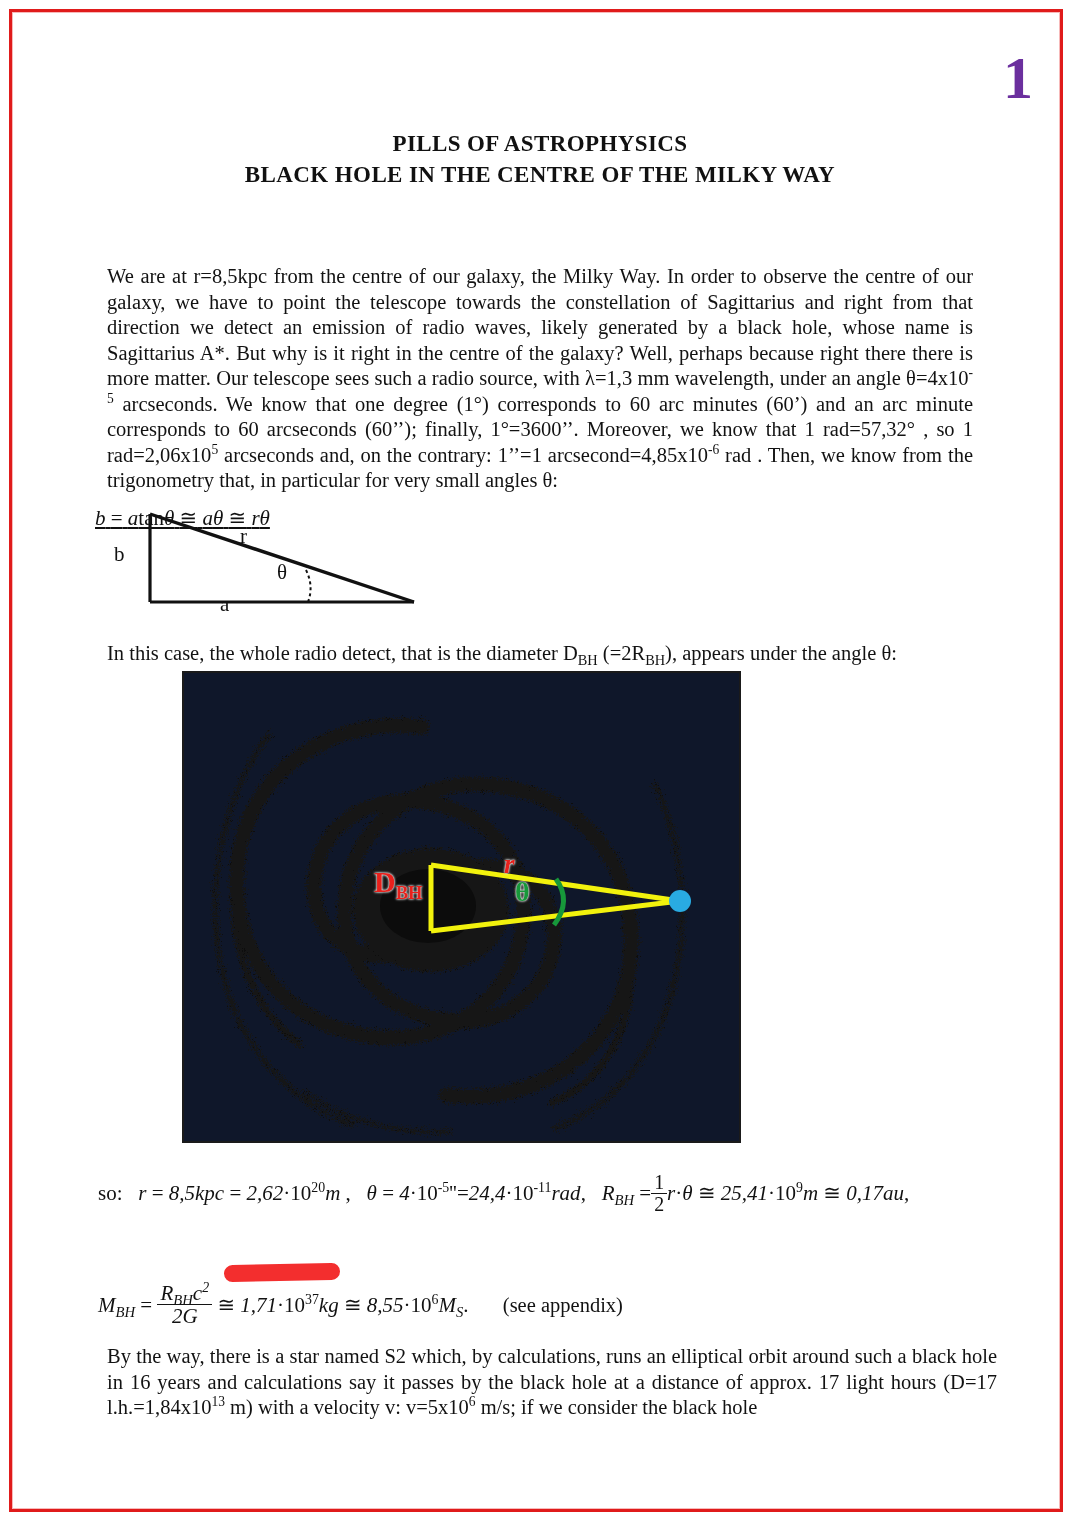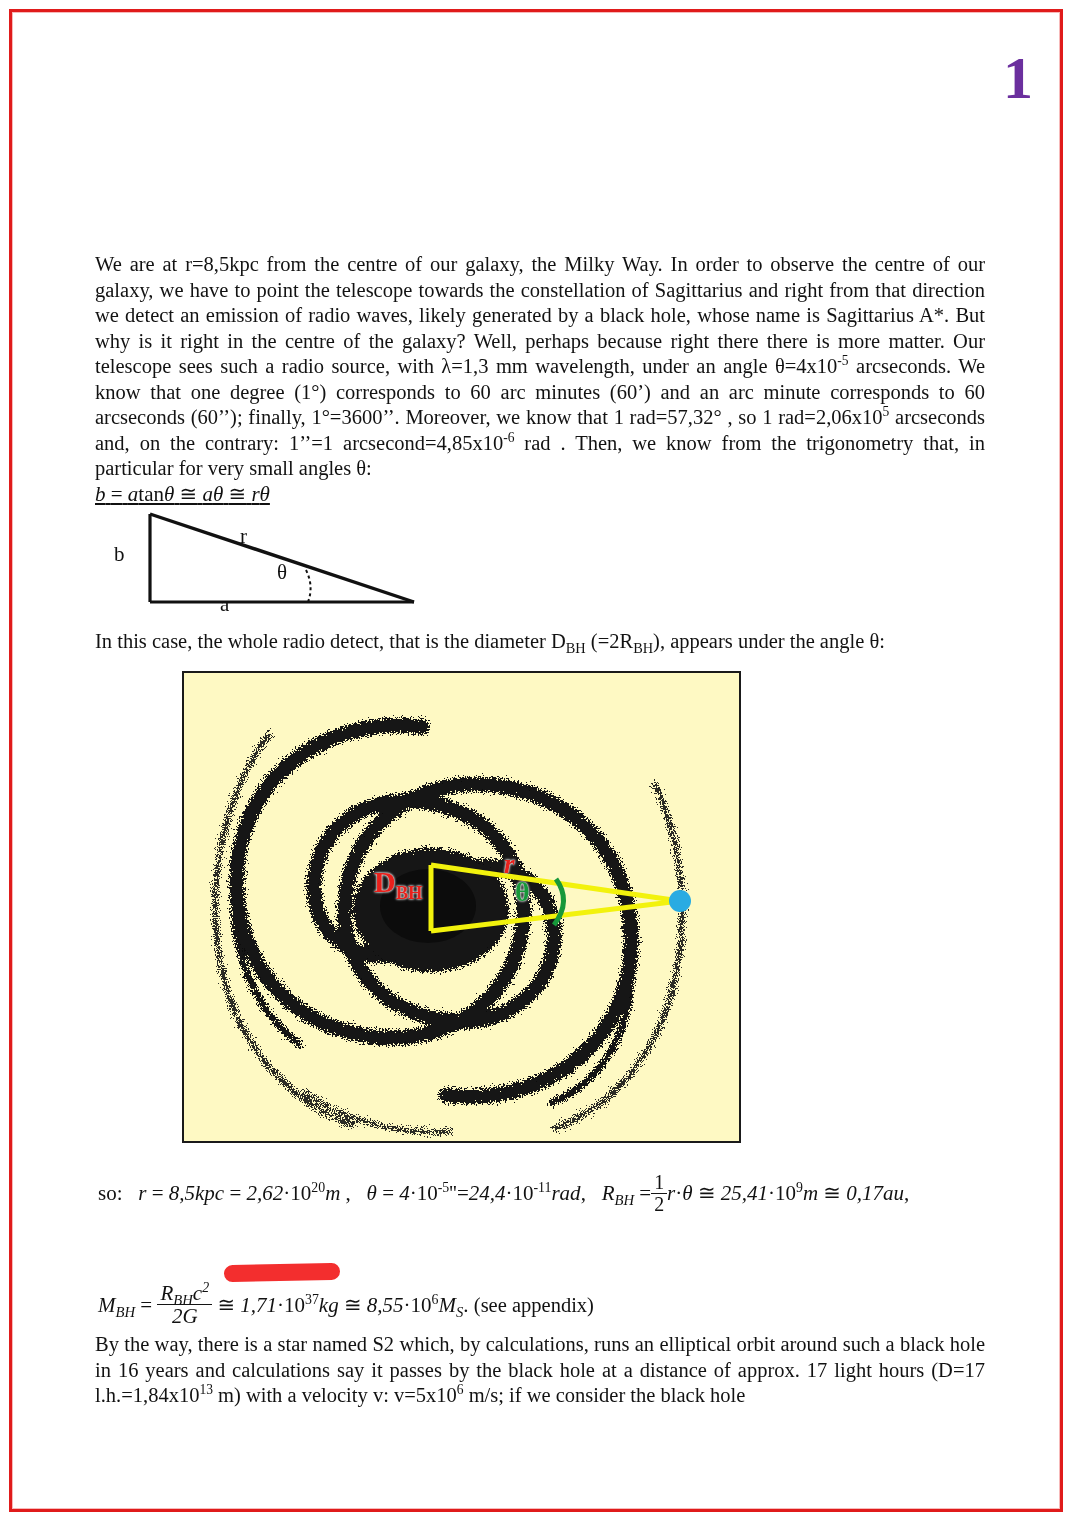--- a/index.html
+++ b/index.html
@@ -69,21 +69,21 @@
   }
 
   
   #body-col {
     position: absolute;
     left: 95px;
     top: 252px;
     width: 890px;
   }
   p.para {
-    margin: 0;
+    margin: 12px;
     font-size: 20.5px;
     line-height: 25.5px;
     text-align: justify;
     text-justify: inter-word;
     color: #121212;
   }
   sup { font-size: 0.66em; vertical-align: super; line-height: 0; }
   sub { font-size: 0.7em;  vertical-align: sub;  line-height: 0; }
 
   
@@ -127,21 +127,21 @@
   #lbl-r { left: 140px; top: 24px; }
   #lbl-theta { left: 177px; top: 60px; font-size: 21px; }
 
   
   #galaxy-fig {
     position: absolute;
     left: 182px;
     top: 671px;
     width: 559px;
     height: 472px;
-    background: #fef9c3;
+    background: #0f172a;
     border: 2px solid #1a1a1a;
     box-sizing: border-box;
     overflow: hidden;
     text-align: center;
   }
   #galaxy-fig svg { display: block; }
   .gx-lbl {
     position: absolute;
     font-family: "Liberation Serif", serif;
     font-weight: 700;
@@ -182,20 +182,24 @@
 </head>
 <body>
 
 <div id="page">
 
   <div id="red-frame"></div>
   <div id="red-frame-inner"></div>
 
   <div id="page-number">1</div>
 
+  <div id="title-block">
+    <div class="title-line">PILLS OF ASTROPHYSICS</div>
+    <div class="title-line">BLACK HOLE IN THE CENTRE OF THE MILKY WAY</div>
+  </div>
 
   <div id="body-col">
     <p class="para"><span>We are at r=8,5kpc from the centre of our galaxy, the Milky Way. In order to observe the centre of our galaxy, we have to point the telescope towards the constellation of Sagittarius and right from that direction we detect an emission of radio waves, likely generated by a black hole, whose name is Sagittarius A*. But why is it right in the centre of the galaxy? Well, perhaps because right there there is more matter. Our telescope sees such a radio source, with λ=1,3 mm wavelength, under an angle θ=4x10</span><sup>-5</sup><span> arcseconds. We know that one degree (1°) corresponds to 60 arc minutes (60’) and an arc minute corresponds to 60 arcseconds (60’’); finally, 1°=3600’’. Moreover, we know that 1 rad=57,32° , so 1 rad=2,06x10</span><sup>5</sup><span> arcseconds and, on the contrary: 1’’=1 arcsecond=4,85x10</span><sup>-6</sup><span> rad . Then, we know from the trigonometry that, in particular for very small angles θ:</span></p>
 
     <div class="math" style="margin-top:0;text-decoration:underline;">
       <span>b</span>
       <span class="op">=</span>
       <span>a</span><span class="rm">tan</span><span>θ</span>
       <span class="op">≅</span>
       <span>a</span><span>θ</span>
@@ -288,18 +292,18 @@
     <span class="math"><span>θ</span> <span class="op">=</span> <span>4</span><span class="op">·</span><span class="rm">10</span><sup class="rm">-5</sup><span class="rm">''</span><span class="op">=</span><span>24,4</span><span class="op">·</span><span class="rm">10</span><sup class="rm">-11</sup><span>rad</span></span><span class="math" style="font-style:normal">,</span>
     &nbsp;
     <span class="math"><span>R</span><sub>BH</sub> <span class="op">=</span><span class="frac small"><span class="num rm">1</span><span class="den rm">2</span></span><span>r</span><span class="op">·</span><span>θ</span> <span class="op">≅</span> <span>25,41</span><span class="op">·</span><span class="rm">10</span><sup class="rm">9</sup><span>m</span> <span class="op">≅</span> <span>0,17au</span><span class="op">,</span></span>
   </div>
 
 
   <div id="marker-stroke"></div>
 
   <div class="fml-row" id="fml-mass">
     <span class="math"><span>M</span><sub>BH</sub> <span class="op">=</span> <span class="frac"><span class="num"><span>R</span><sub>BH</sub><span>c</span><sup>2</sup></span><span class="den">2G</span></span> <span class="op">≅</span> <span>1,71</span><span class="op">·</span><span class="rm">10</span><sup class="rm">37</sup><span>kg</span> <span class="op">≅</span> <span>8,55</span><span class="op">·</span><span class="rm">10</span><sup class="rm">6</sup><span>M</span><sub>S</sub><span class="op">.</span></span>
-    <span style="font-style:normal; font-size:20.5px;">(see appendix)</span>
+    <span style="font-style:normal; font-size:20.5px;margin-left:29px;">(see appendix)</span>
   </div>
 
   <p class="para" id="para-3"><span>By the way, there is a star named S2 which, by calculations, runs an elliptical orbit around such a black hole in 16 years and calculations say it passes by the black hole at a distance of approx. 17 light hours (D=17 l.h.=1,84x10</span><sup>13</sup><span> m) with a velocity v:  v=5x10</span><sup>6</sup><span> m/s; if we consider the black hole</span></p>
 
 </div>
 
 </body></html>

